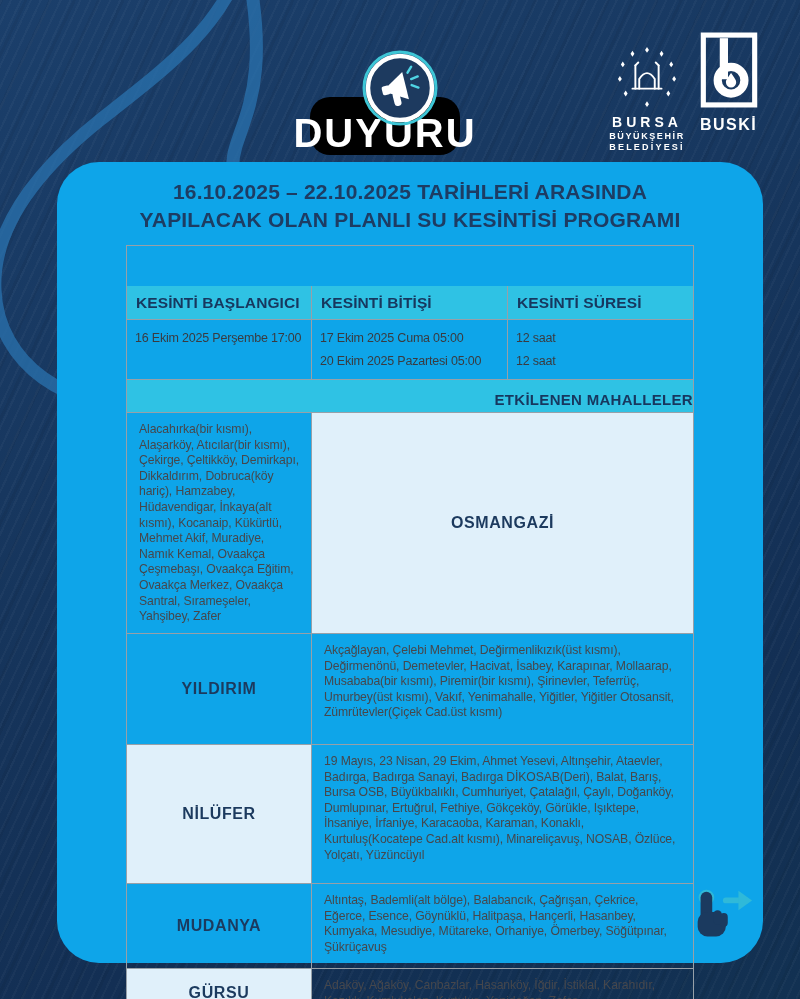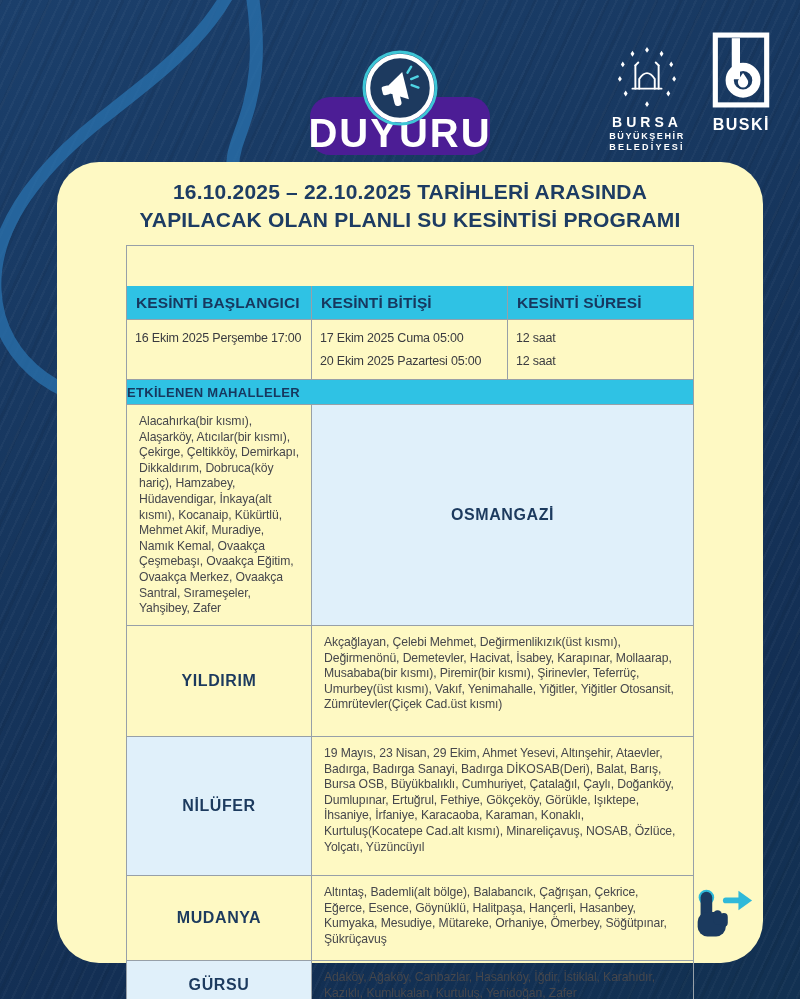--- a/index.html
+++ b/index.html
@@ -12,37 +12,37 @@
     position:absolute;inset:0;pointer-events:none;
     background:
       repeating-linear-gradient(115deg,rgba(255,255,255,0.03) 0 2px,transparent 2px 9px),
       repeating-linear-gradient(115deg,rgba(0,0,0,0.05) 0 3px,transparent 3px 22px);
   }
   .droplet-art{position:absolute;left:-60px;top:-50px;opacity:.85;}
 
   
   .megaphone-wrap{position:absolute;left:362px;top:50px;z-index:3;}
   .badge{
-    position:absolute;left:310px;top:97px;width:180px;height:58px;z-index:2;
-    background:#4c1d95;border-radius:20px;display:flex;align-items:center;justify-content:center;
+    position:absolute;left:310px;top:97px;width:150px;height:58px;z-index:2;
+    background:#000000;border-radius:20px;display:flex;align-items:center;justify-content:center;
   }
   .badge span{
     color:#ffffff;font-weight:bold;font-size:40px;letter-spacing:2px;padding-top:14px;
   }
   .bursa-logo{position:absolute;left:601px;top:46px;width:92px;text-align:center;color:#fff;}
   .bursa-logo .l1{font-weight:bold;font-size:14px;letter-spacing:4px;margin-top:2px;}
   .bursa-logo .l2{font-weight:bold;font-size:9px;letter-spacing:1.6px;margin-top:1px;}
   .bursa-logo .l3{font-weight:bold;font-size:9px;letter-spacing:2.2px;margin-top:1px;}
-  .buski-logo{position:absolute;left:700px;top:32px;width:70px;text-align:right;color:#fff;}
+  .buski-logo{position:absolute;left:700px;top:32px;width:70px;text-align:left;color:#fff;}
   .buski-logo .lbl{font-weight:bold;font-size:16px;letter-spacing:1.5px;margin-top:4px;}
 
   
   .card{
     position:absolute;left:57px;top:162px;width:706px;height:801px;
-    background:#fef9c3;border-radius:42px;z-index:1;
+    background:#0ea5e9;border-radius:42px;z-index:1;
   }
   .title{
     margin-top:16px;text-align:center;color:#1d3c63;font-weight:bold;
     font-size:21px;line-height:28px;letter-spacing:.2px;
   }
 
   
   .sched{
     width:566px;margin:11px auto 0;border:1.6px solid #97a0a8;
   }
@@ -51,22 +51,22 @@
   .cell{border-left:1.4px solid #97a0a8;box-sizing:border-box;}
   .cell:first-child{border-left:none;}
   .rowline{border-top:1.4px solid #97a0a8;}
   .hdr-cell{
     background:#2fc2e4;color:#17375e;font-weight:bold;font-size:15.5px;
     padding:8px 9px 7px;letter-spacing:.1px;white-space:nowrap;margin-top:40px;
   }
   .date-cell{padding:7px 8px 6px;color:#3a3b40;font-size:12.5px;letter-spacing:-0.2px;}
   .date-cell div{line-height:23px;white-space:nowrap;}
   .section-bar{
-    background:#2fc2e4;color:#17375e;font-weight:bold;font-size:13px;
-    text-align:left;padding:5px 0 4px;letter-spacing:.3px;
+    background:#2fc2e4;color:#17375e;font-weight:bold;font-size:15px;
+    text-align:right;padding:11px 0 4px;letter-spacing:.3px;
   }
   .name-cell{
     display:flex;align-items:center;justify-content:center;
     color:#1c3a5e;font-weight:bold;font-size:16px;letter-spacing:.6px;text-align:center;
   }
   .name-cell.tint{background:#e0f0fa;}
   .hood-cell{
     padding:9px 12px 8px;color:#46474c;font-size:12.2px;line-height:1.28;letter-spacing:-0.1px;
   }
   .swipe{position:absolute;left:686px;top:884px;z-index:4;}

